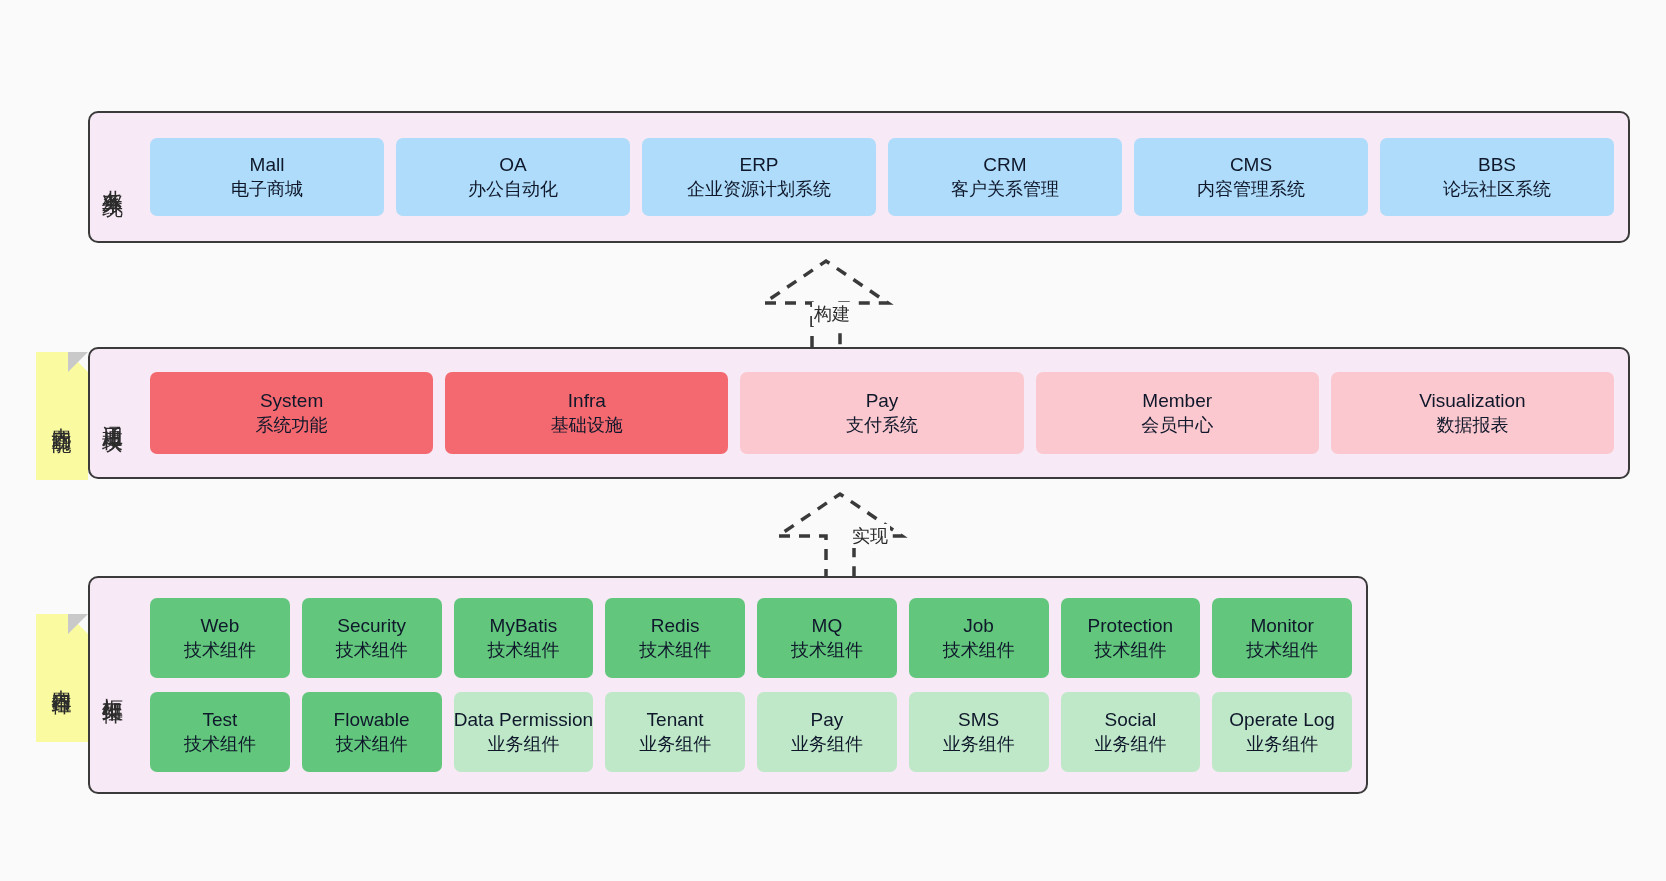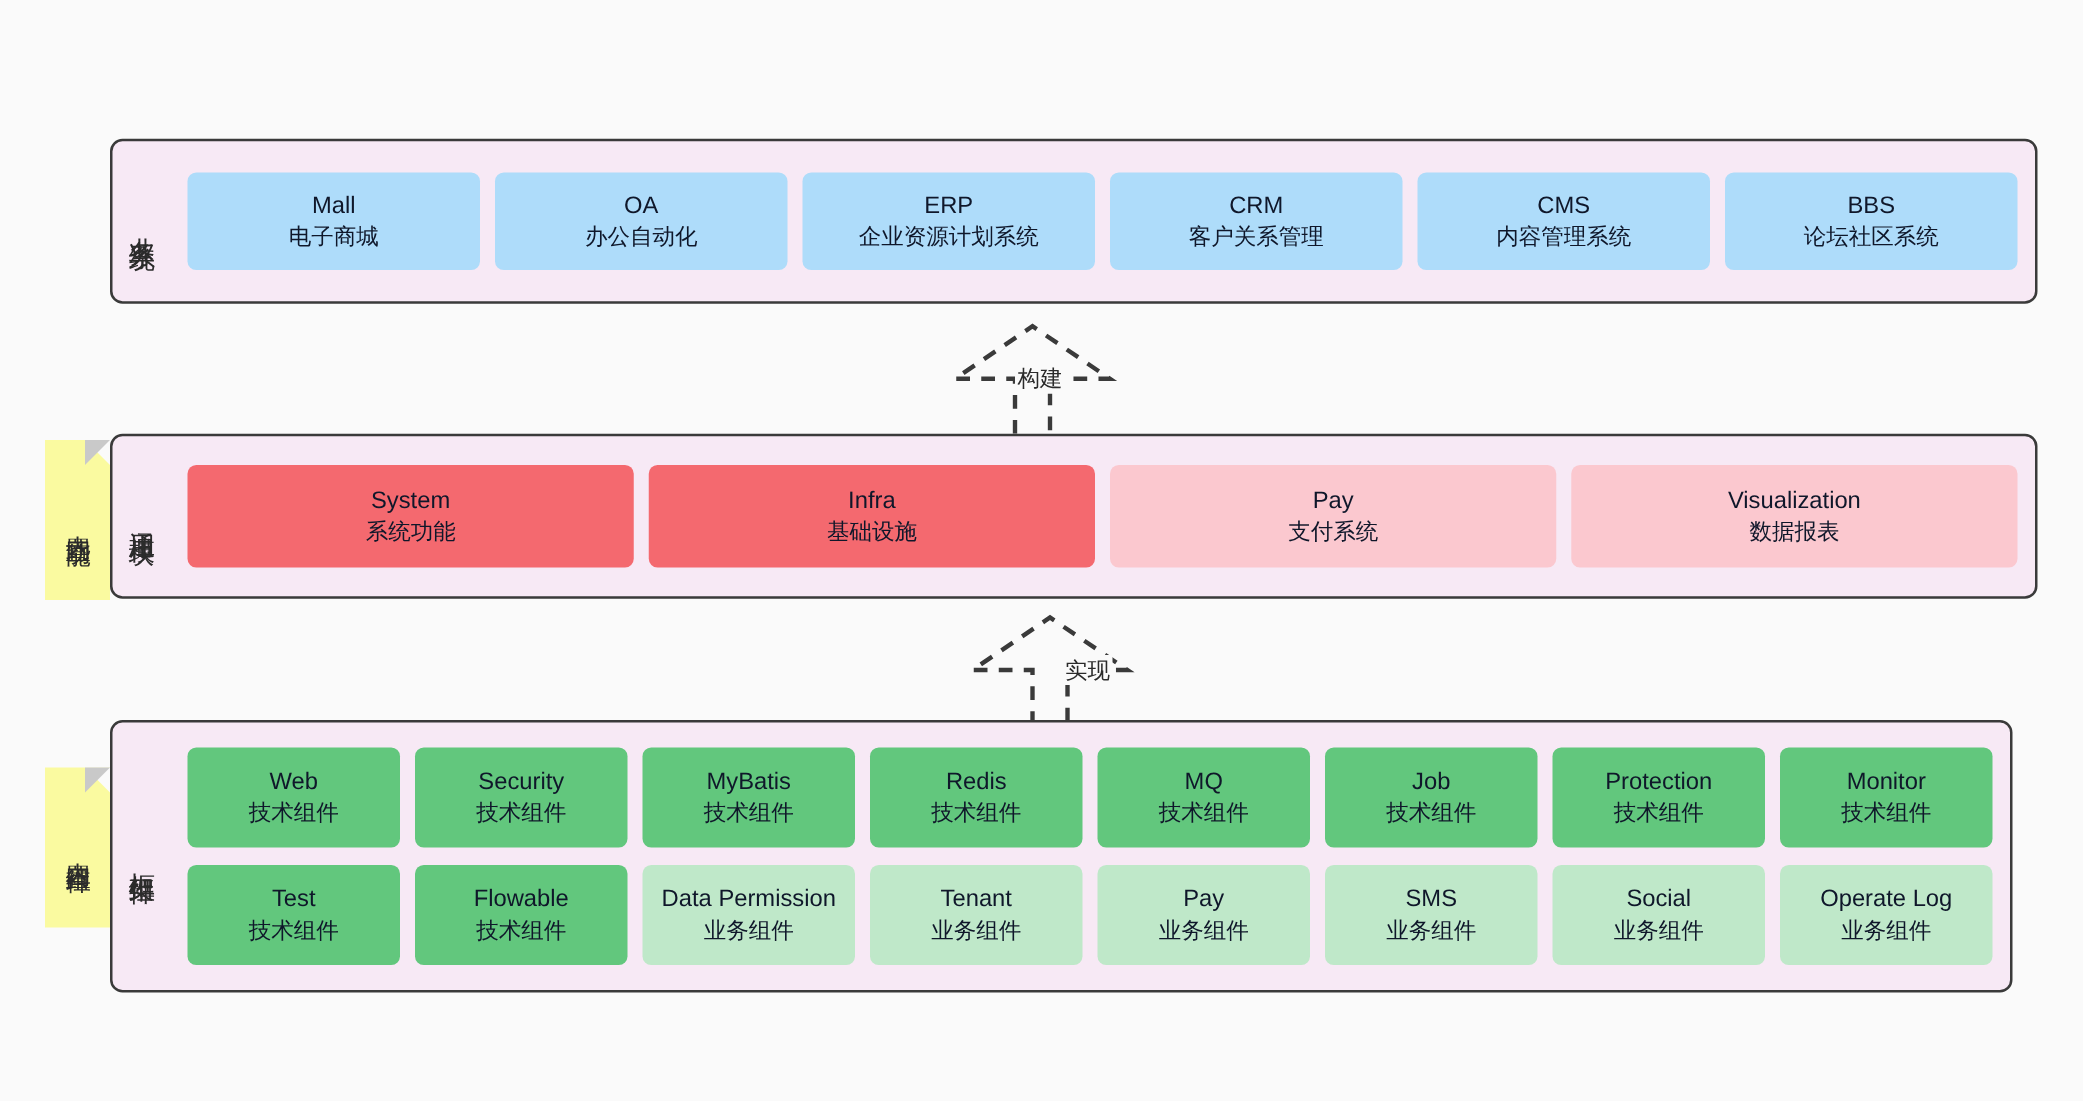--- a/index.html
+++ b/index.html
@@ -92,21 +92,21 @@
 
   
   #layer-business { left: 88px; top: 111px; width: 1542px; height: 132px; }
   #layer-business .card { flex: 1 1 0; height: 78px; }
 
   
   #layer-modules { left: 88px; top: 347px; width: 1542px; height: 132px; }
   #layer-modules .card { flex: 1 1 0; height: 82px; }
 
   
-  #layer-framework { left: 88px; top: 576px; width: 1522px; height: 218px; }
+  #layer-framework { left: 88px; top: 576px; width: 1280px; height: 218px; }
   #layer-framework .card { flex: 1 1 0; height: 80px; }
 
   
   .note {
     position: absolute;
     box-sizing: border-box;
     width: 52px;
     background: #FAFAA0;
     color: #2B2B2B;
     font-size: 20px;
@@ -155,21 +155,21 @@
 
   .connector-label {
     position: absolute;
     font-size: 18px;
     color: #2B2B2B;
     background: #FAFAFA;
     padding: 0 2px;
     user-select: none;
     white-space: nowrap;
   }
-  #label-build { left: 812px; top: 291px; }
+  #label-build { left: 812px; top: 302px; }
   #label-implement { left: 826px; top: 524px; margin-left: 24px; }
 </style>
 </head>
 <body>
 
 <div class="canvas">
 
   <div class="layer" id="layer-business">
     <div class="layer-title">业务系统</div>
     <div class="layer-body">
@@ -221,20 +221,24 @@
       </div>
       <div class="card red">
         <div class="t1">Infra</div>
         <div class="t2">基础设施</div>
       </div>
       <div class="card pink">
         <div class="t1">Pay</div>
         <div class="t2">支付系统</div>
       </div>
       <div class="card pink">
+        <div class="t1">Member</div>
+        <div class="t2">会员中心</div>
+      </div>
+      <div class="card pink">
         <div class="t1">Visualization</div>
         <div class="t2">数据报表</div>
       </div>
 
     </div>
   </div>
 
   <svg class="connector" id="connector-implement" viewBox="0 0 180 92">
     <path d="M 68 92 L 68 48 L 20 48 L 82 6 L 144 48 L 96 48 L 96 92" fill="none" stroke="#3A3A3A" stroke-width="3.5" stroke-dasharray="11 9" stroke-linecap="butt"></path>
   </svg>

